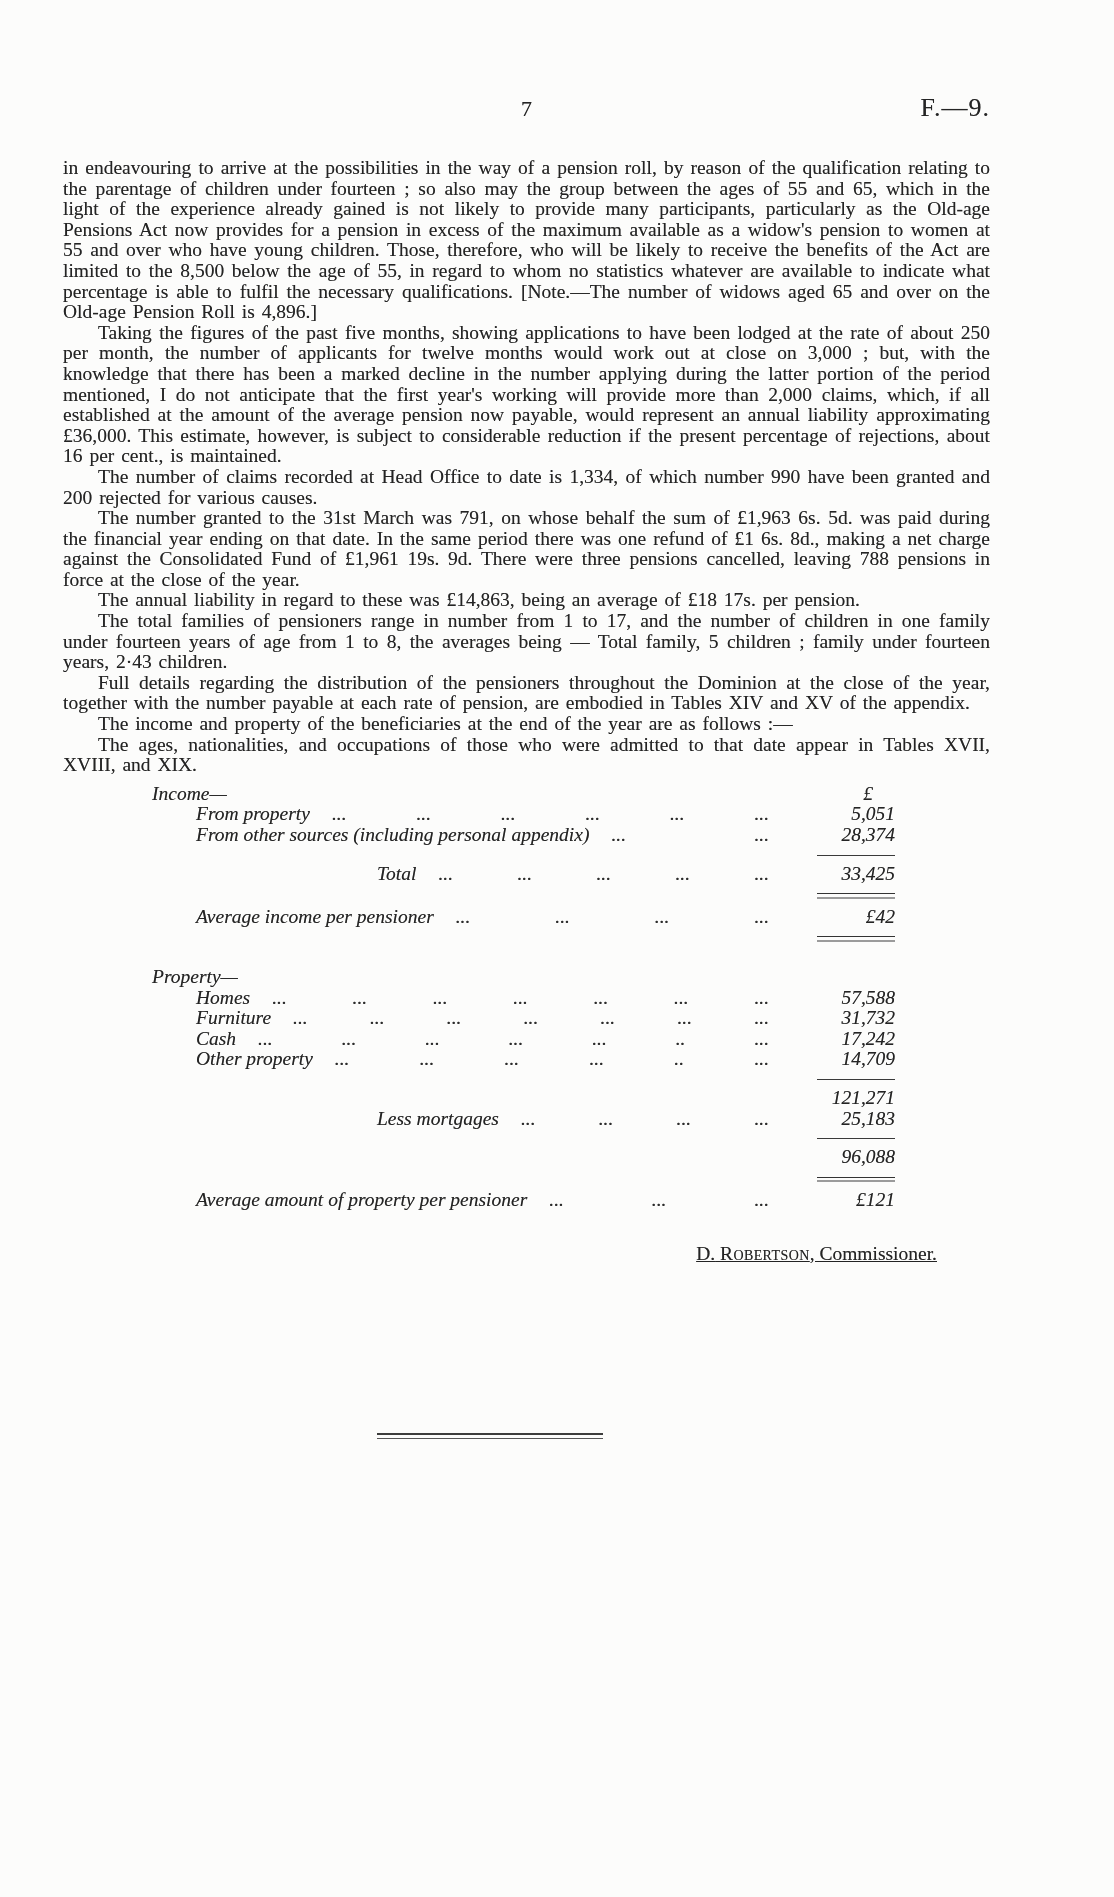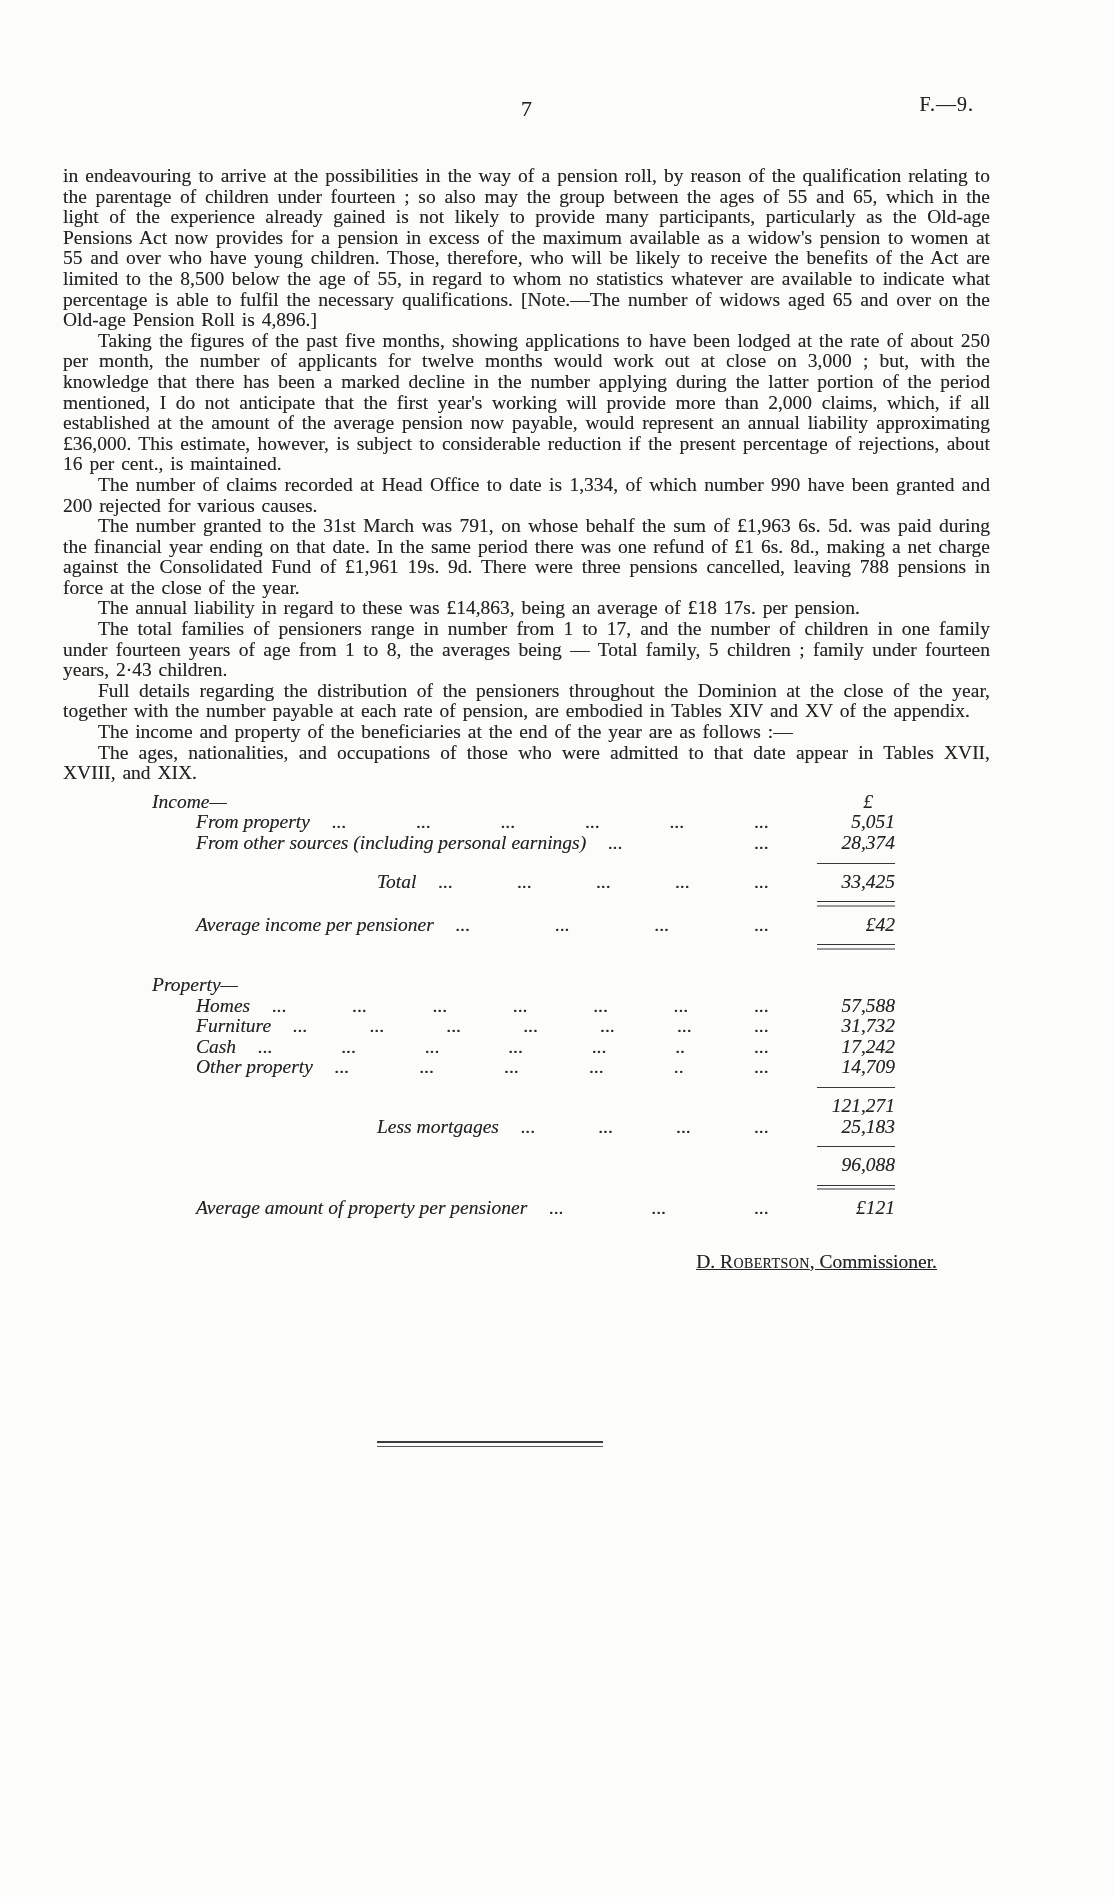--- a/index.html
+++ b/index.html
@@ -5,23 +5,23 @@
   html,body{margin:0;padding:0;background:#e8e8e6;}
   .page{
     position:relative;width:1114px;height:1897px;background:#fcfcfb;
     font-family:"Liberation Serif", serif;color:#242424;overflow:hidden;
     text-shadow:0 0 .35px rgba(40,40,40,.45);
   }
   .col{position:absolute;left:63px;top:96px;width:927px;}
   
   .phead{position:relative;height:42px;}
   .pnum{position:absolute;left:0;right:0;text-align:center;font-size:22px;}
-  .dref{position:absolute;right:16px;top:-3px;font-size:20px;letter-spacing:1px;}
+  .dref{position:absolute;right:0;top:-3px;font-size:26px;letter-spacing:1px;}
   
-  .bt{margin-top:28px;font-size:19.5px;line-height:20.6px;text-align:justify;word-spacing:2px;}
+  .bt{margin-top:20px;font-size:19.5px;line-height:20.6px;text-align:justify;word-spacing:2px;}
   .bt p{margin:0;}
   .bt p.ind{text-indent:35px;}
   
   .fin{width:832px;font-size:19.5px;margin-top:8px;}
   .row{display:flex;align-items:baseline;line-height:20.6px;font-style:italic;}
   .lbl{white-space:nowrap;}
   .i1{padding-left:89px;}
   .i2{padding-left:133px;}
   .i3{padding-left:314px;text-align:center;}
   .leader{flex:1 1 auto;text-align:justify;text-align-last:justify;padding:0 26px 0 22px;overflow:hidden;color:#2b2b2b;}
@@ -65,21 +65,21 @@
         <span class="lbl i1">Income—</span>
         <span class="leader"></span>
         <span class="amt cur">£</span>
       </div>
       <div class="row">
         <span class="lbl i2">From property</span>
         <span class="leader">... ... ... ... ... ...</span>
         <span class="amt">5,051</span>
       </div>
       <div class="row">
-        <span class="lbl i2">From other sources (including personal earnings)</span>
+        <span class="lbl i2">From other sources (including personal appendix)</span>
         <span class="leader">... ...</span>
         <span class="amt">28,374</span>
       </div>
       <div class="rl"></div>
       <div class="row">
         <span class="lbl i3">Total</span>
         <span class="leader">... ... ... ... ...</span>
         <span class="amt">33,425</span>
       </div>
       <div class="rd"></div>

